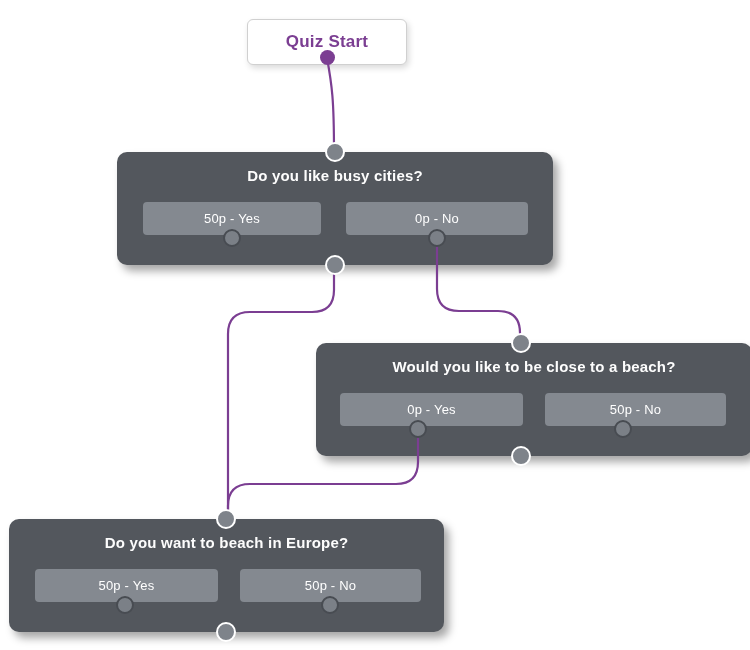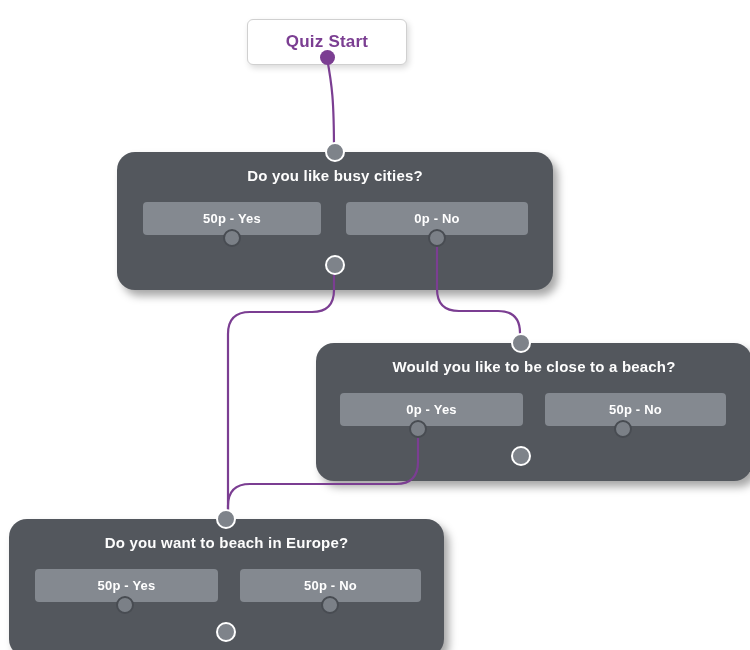--- a/index.html
+++ b/index.html
@@ -21,30 +21,30 @@
   .start-node{
     position:absolute;left:247px;top:11px;width:160px;height:46px;box-sizing:border-box;
     background:var(--start-bg);border:1px solid var(--start-border);border-radius:6px;
     box-shadow:2px 3px 6px rgba(0,0,0,0.15);
     display:flex;align-items:center;justify-content:center;
     color:var(--accent-purple);font-size:17px;font-weight:700;letter-spacing:.2px;
     z-index:1;
     margin-top:8px;
   }
   .qnode{
-    position:absolute;width:436px;height:138px;background:var(--node-bg);
-    border-radius:18px;box-shadow:5px 6px 9px rgba(0,0,0,0.35);z-index:1;
+    position:absolute;width:436px;height:113px;background:var(--node-bg);
+    border-radius:10px;box-shadow:5px 6px 9px rgba(0,0,0,0.35);z-index:1;
   }
   .qtitle{
     margin-top:15px;text-align:center;color:#fdfdfd;font-size:15px;font-weight:700;
     letter-spacing:.2px;
   }
   .answer{
     position:absolute;top:50px;height:33px;background:var(--button-bg);border-radius:4px;
-    color:#fff;font-size:13px;font-weight:700;letter-spacing:.2px;
+    color:#fff;font-size:13px;font-weight:400;letter-spacing:.2px;
     display:flex;align-items:center;justify-content:center;cursor:pointer;
   }
   svg.wires{position:absolute;left:0;top:0;z-index:2;pointer-events:none;}
   svg.wires path{stroke:var(--accent-purple);stroke-width:2.2;fill:none;stroke-linecap:round;}
   .port{
     position:absolute;width:16px;height:16px;border-radius:50%;box-sizing:content-box;
     background:var(--port-fill);border:2px solid var(--port-ring);z-index:3;
   }
   .aport{
     position:absolute;width:14px;height:14px;border-radius:50%;box-sizing:content-box;

